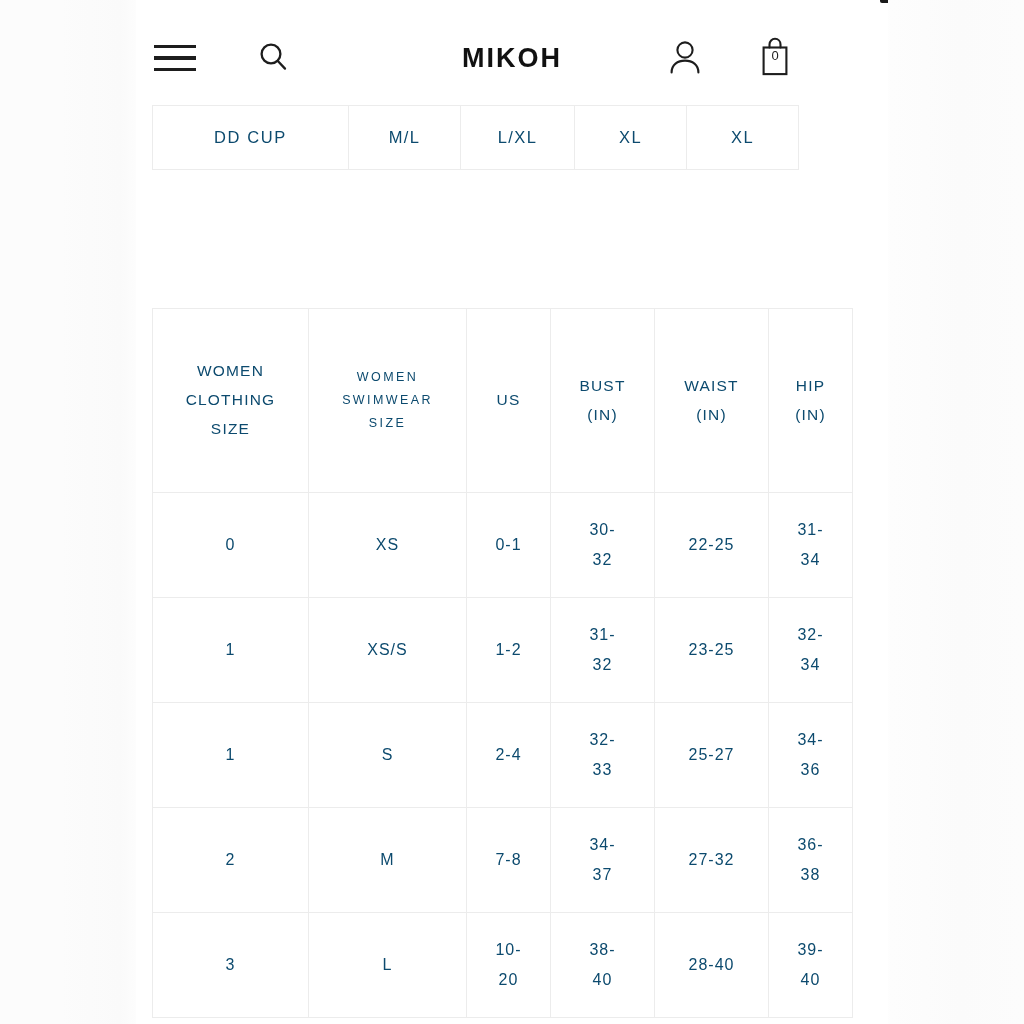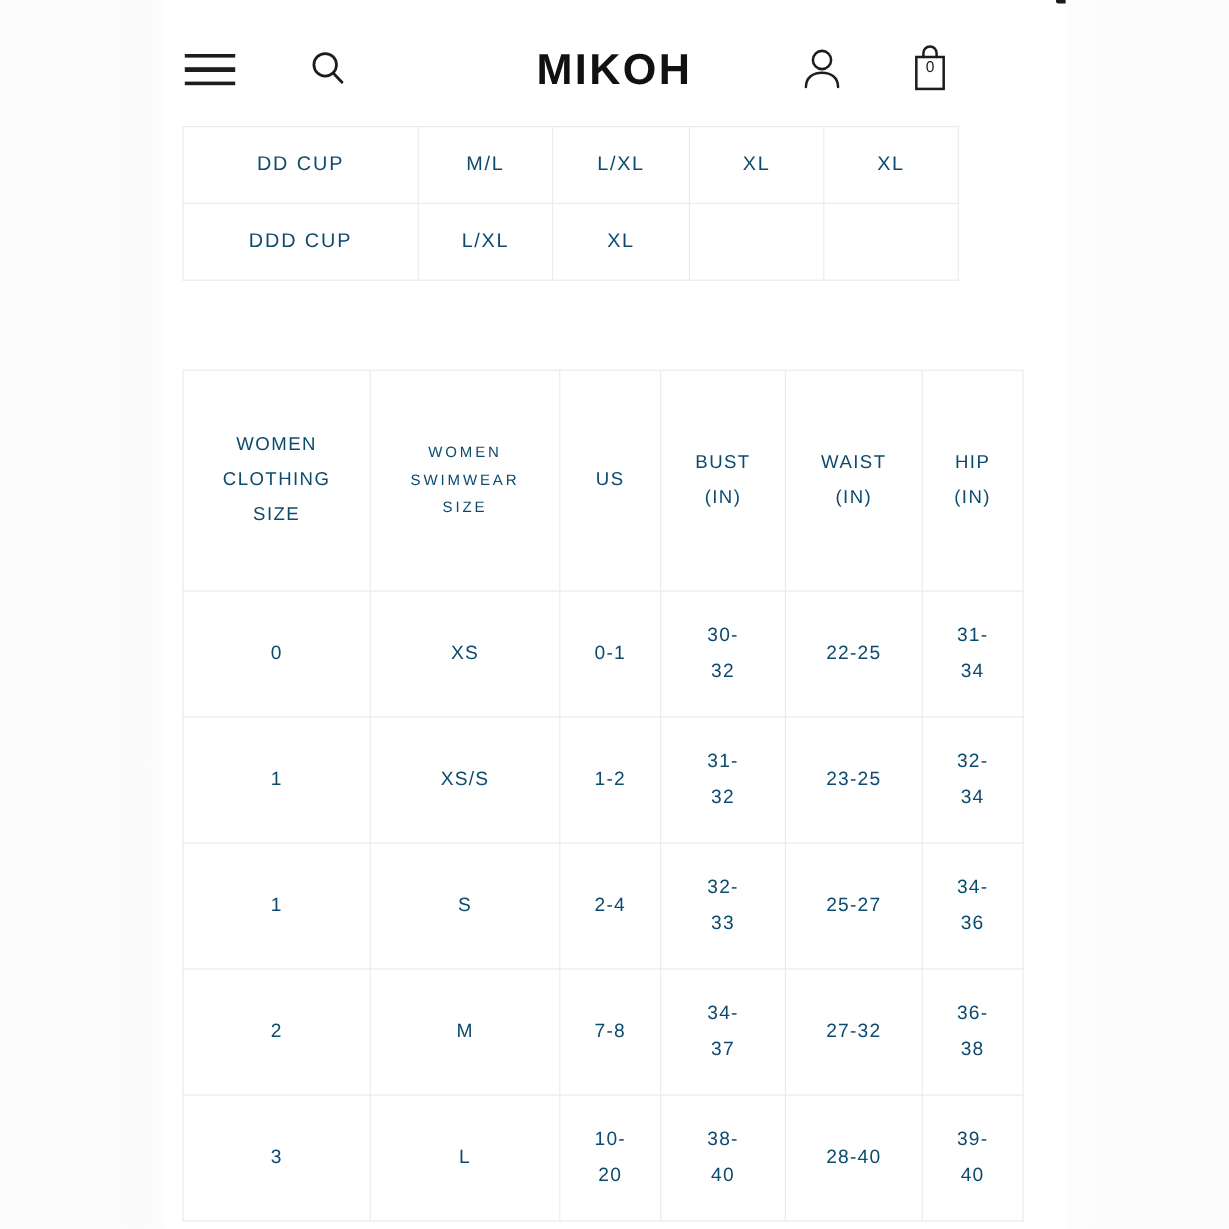--- a/index.html
+++ b/index.html
@@ -83,21 +83,21 @@
     align-items: center;
     gap: 52px;
     margin-left: auto;
     margin-right: 94px;
   }
   .brand-wordmark {
     position: absolute;
     left: 0; right: 0;
     text-align: center;
     font-family: "Liberation Sans", sans-serif;
-    font-size: 36px;
+    font-size: 27px;
     font-weight: 700;
     letter-spacing: 2.0px;
     color: #111111;
     pointer-events: none;
   }
 
   .icon-btn {
     display: flex;
     align-items: center;
     justify-content: center;
@@ -246,27 +246,20 @@
         <col style="width:112px">
     </colgroup>
     <tbody>
       <tr>
         <td class="lbl">DD CUP</td>
         <td>M/L</td>
         <td>L/XL</td>
         <td>XL</td>
         <td>XL</td>
       </tr>
-      <tr>
-        <td class="lbl">DDD CUP</td>
-        <td>L/XL</td>
-        <td>XL</td>
-        <td></td>
-        <td></td>
-      </tr>
     </tbody>
   </table>
 
   <table id="table-women" class="chart-table">
     <colgroup>
       <col style="width:156px">
         <col style="width:158px">
         <col style="width:84px">
       <col style="width:104px">
         <col style="width:114px">

